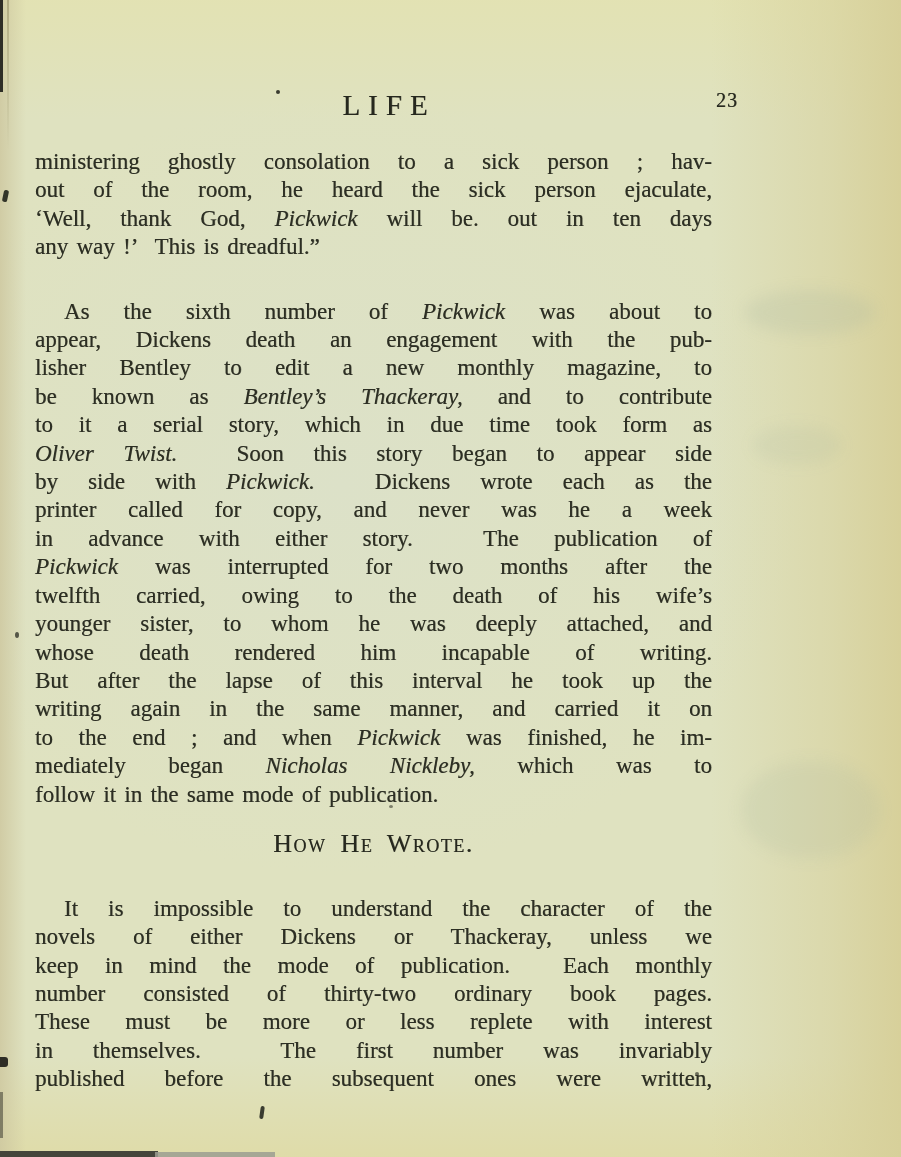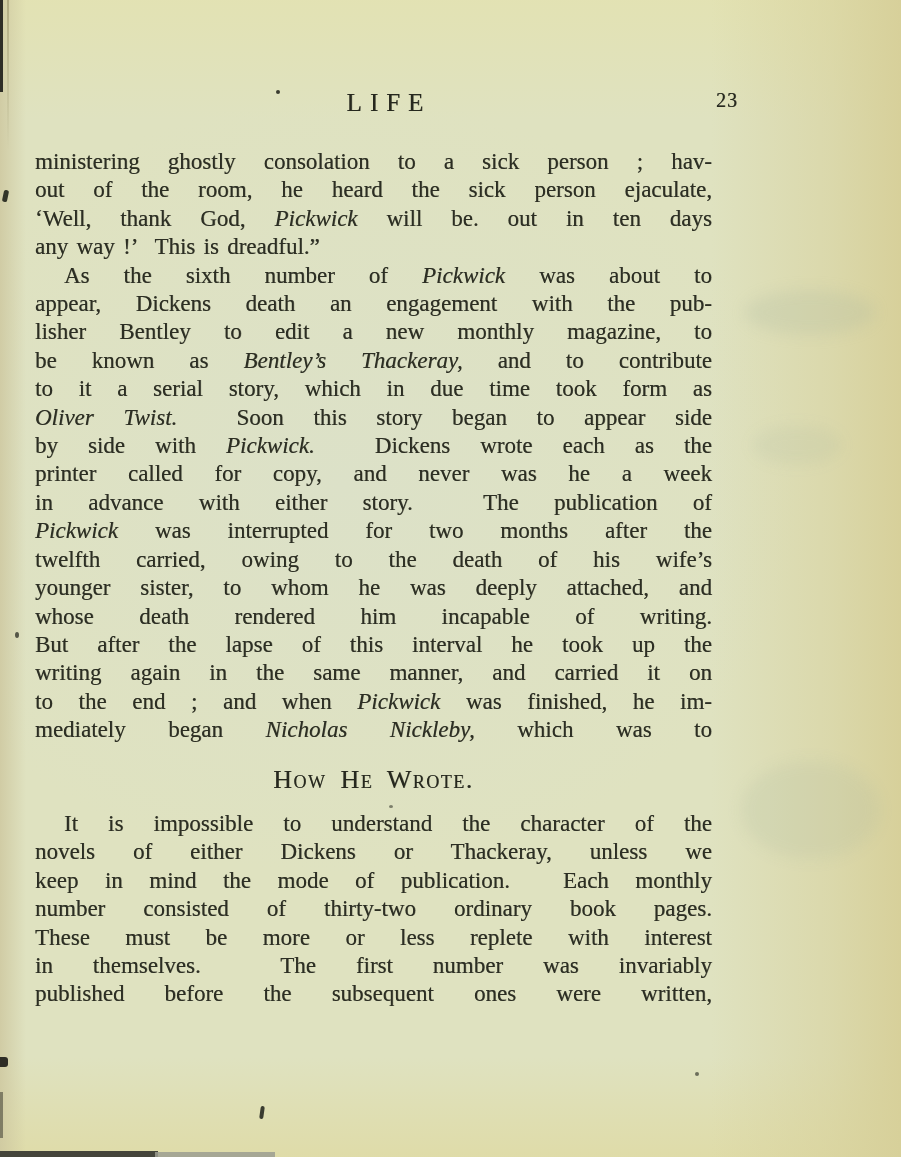--- a/index.html
+++ b/index.html
@@ -13,37 +13,37 @@
     background:
       linear-gradient(90deg, rgba(206,200,160,.85) 0px, rgba(206,200,160,0) 26px),
       linear-gradient(270deg, #d7d09a 0px, rgba(215,208,154,.55) 70px, rgba(215,208,154,0) 190px),
       linear-gradient(180deg, rgba(227,226,177,.85) 0px, rgba(227,226,177,0) 120px),
       linear-gradient(0deg, rgba(223,219,166,.9) 0px, rgba(223,219,166,0) 100px),
       radial-gradient(ellipse 620px 520px at 38% 42%, #dce1c8 0%, rgba(220,225,200,0) 75%),
       #dfe2c0;
   }
   .running-head-title {
     position: absolute; top: 89px; left: 389px; transform: translateX(-50%);
-    font-size: 25px; letter-spacing: 8px; font-weight: 500;
+    font-size: 29px; letter-spacing: 8px; font-weight: 500;
     color: #26281e; text-shadow: 0.4px 0 0 rgba(38,40,30,.6);
   }
   .page-number {
     position: absolute; top: 89px; left: 716px;
     font-size: 20px; letter-spacing: 1px; color: #26281e;
     text-shadow: 0.4px 0 0 rgba(38,40,30,.6);
   }
   .page-text {
     position: absolute; left: 35px; top: 148px; width: 677px;
     font-size: 23px; line-height: 28.4px; word-spacing: 2.5px;
     text-shadow: 0.4px 0 0 rgba(44,46,35,.55);
   }
   .paragraph { margin: 0; }
   .line { text-align: justify; text-align-last: justify; }
   .line.flush { text-align-last: left; }
-  .line.indent { text-indent: 29px; }
+  .line.indent { text-indent: 29px; margin-top: 36px; }
   .section-heading {
     text-align: center;
     font-variant: small-caps;
     font-size: 26px;
     letter-spacing: 1.5px;
     word-spacing: 6px;
     margin: 21.5px 0 15.5px 0;
     color: #26281e;
   }
   i { font-style: italic; }
@@ -110,20 +110,21 @@
         <div class="line"><span>printer called for copy, and never was he a week</span></div>
         <div class="line"><span>in advance with either story.&nbsp; The publication of</span></div>
         <div class="line"><i>Pickwick</i><span> was interrupted for two months after the</span></div>
         <div class="line"><span>twelfth carried, owing to the death of his wife’s</span></div>
         <div class="line"><span>younger sister, to whom he was deeply attached, and</span></div>
         <div class="line"><span>whose death rendered him incapable of writing.</span></div>
         <div class="line"><span>But after the lapse of this interval he took up the</span></div>
         <div class="line"><span>writing again in the same manner, and carried it on</span></div>
         <div class="line"><span>to the end ; and when </span><i>Pickwick</i><span> was finished, he im-</span></div>
         <div class="line"><span>mediately began </span><i>Nicholas Nickleby,</i><span> which was to</span></div>
+        <div class="line flush"><span>follow it in the same mode of publication.</span></div>
       </div>
       <div class="section-heading">How He Wrote.</div>
       <div class="paragraph">
         <div class="line indent"><span>It is impossible to understand the character of the</span></div>
         <div class="line"><span>novels of either Dickens or Thackeray, unless we</span></div>
         <div class="line"><span>keep in mind the mode of publication.&nbsp; Each monthly</span></div>
         <div class="line"><span>number consisted of thirty-two ordinary book pages.</span></div>
         <div class="line"><span>These must be more or less replete with interest</span></div>
         <div class="line"><span>in themselves.&nbsp; The first number was invariably</span></div>
         <div class="line"><span>published before the subsequent ones were written,</span></div>

